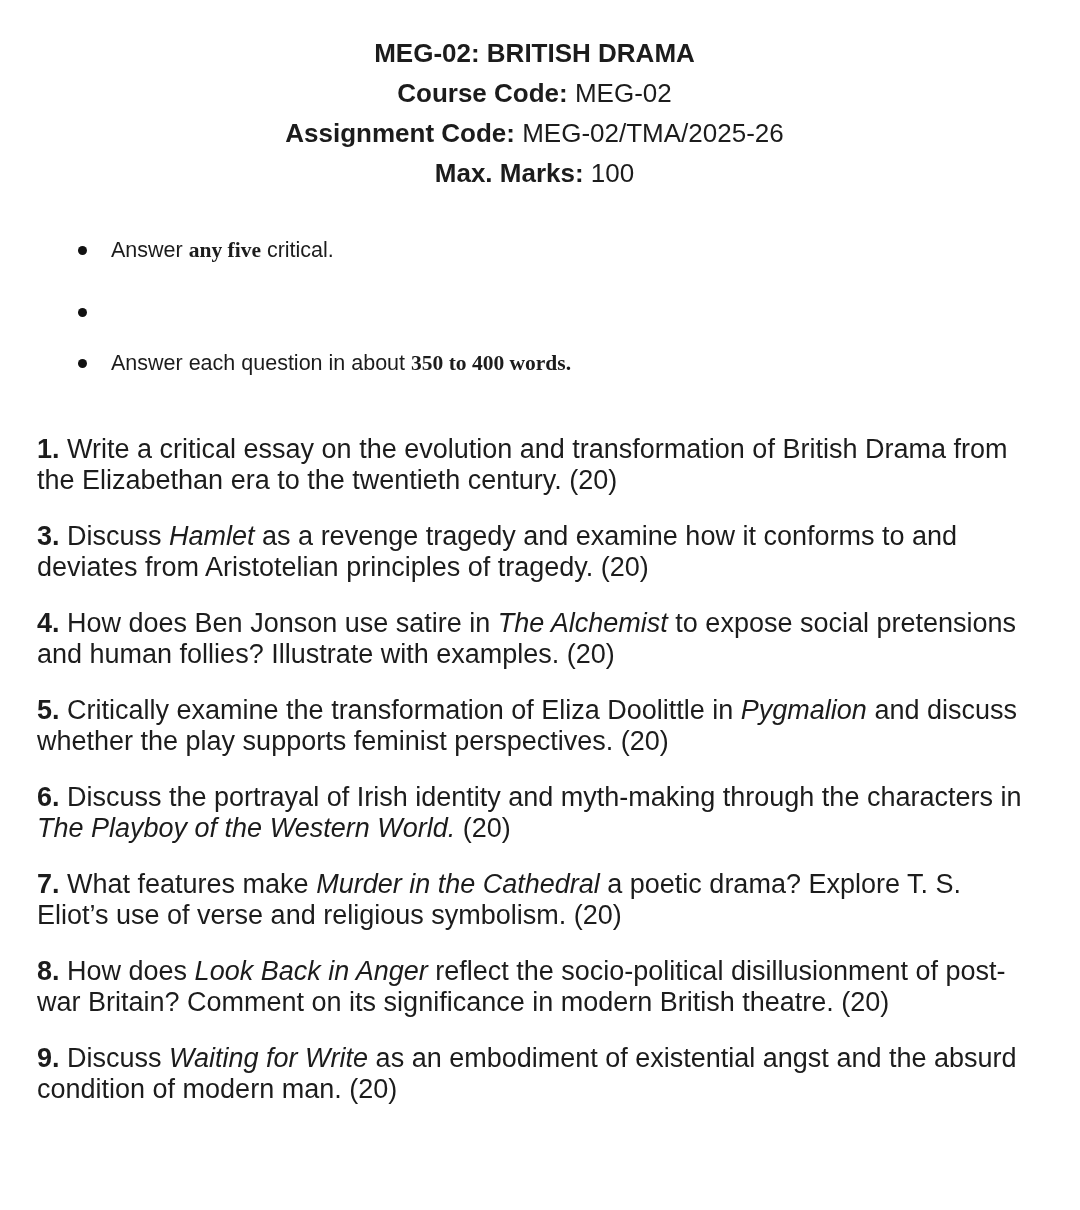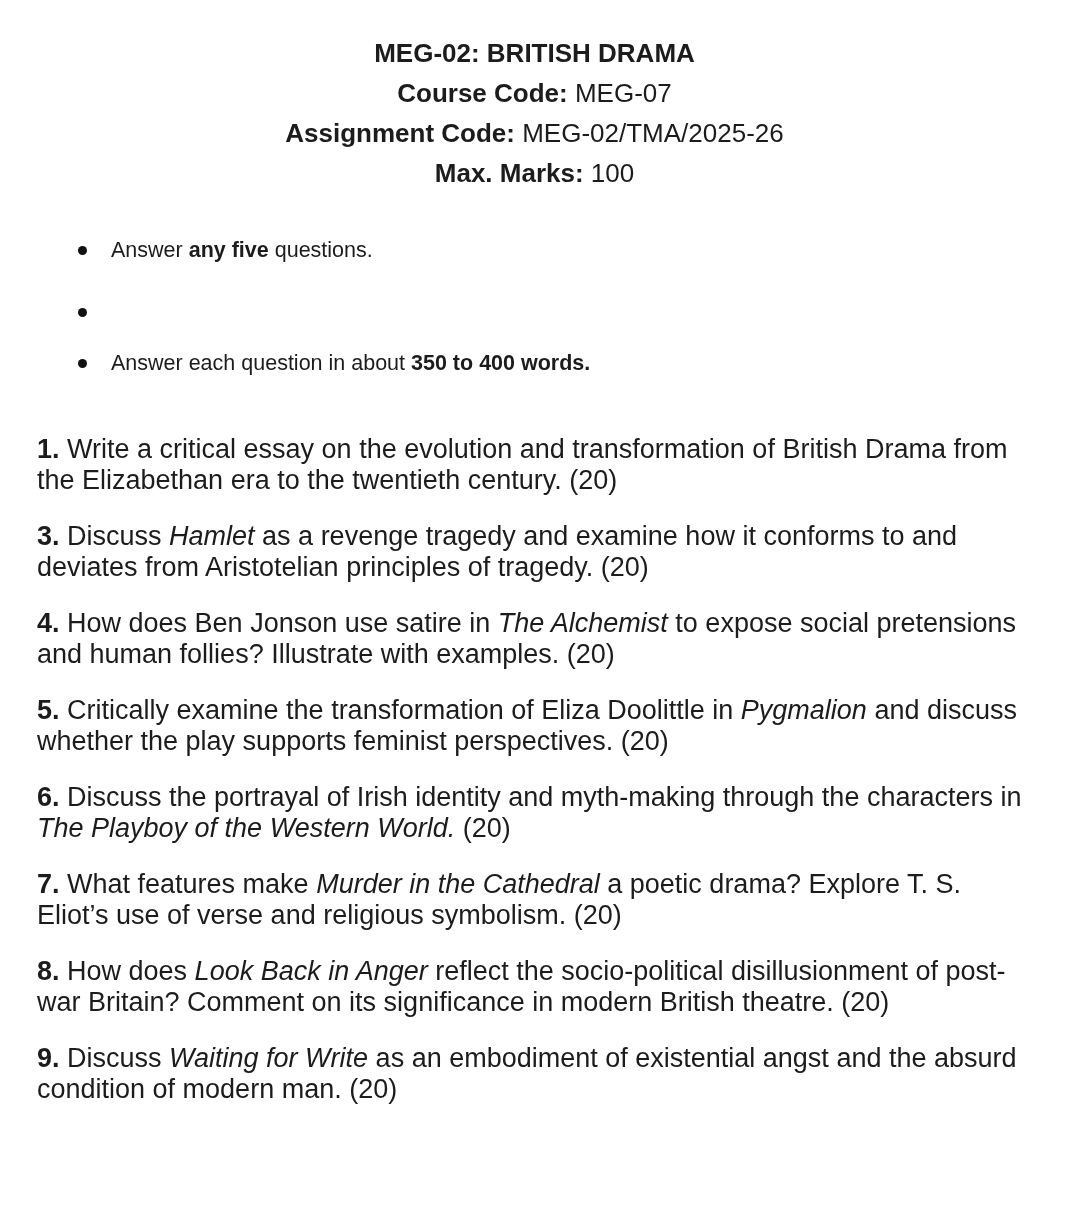--- a/index.html
+++ b/index.html
@@ -45,50 +45,50 @@
   .instructions li:last-child { margin-bottom: 0; }
   .bullet {
     flex: 0 0 auto;
     width: 9px;
     height: 9px;
     border-radius: 50%;
     background: #111111;
     margin-top: 11px;
     margin-right: 24px;
   }
-  .instructions b { font-weight: 700; }
+  .instructions b { font-weight: 700; font-family: Liberation Serif, serif; }
   
   .questions {
     margin-top: 55px;
   }
   .question {
     font-size: 27px;
     line-height: 31px;
     margin-bottom: 25px;
     max-width: 995px;
   }
   .question b { font-weight: 700; }
   .question em { font-style: italic; }
 </style>
 </head>
 <body>
 
 <div class="page">
 
   <header class="doc-header">
     <div class="title">MEG-02: BRITISH DRAMA</div>
-    <div><b>Course Code:</b><span> MEG-07</span></div>
+    <div><b>Course Code:</b><span> MEG-02</span></div>
     <div><b>Assignment Code:</b><span> MEG-02/TMA/2025-26</span></div>
     <div><b>Max. Marks:</b><span> 100</span></div>
   </header>
 
   <ul class="instructions">
     <li>
       <span class="bullet"></span>
-      <span><span>Answer </span><b>any five</b><span> questions.</span></span>
+      <span><span>Answer </span><b>any five</b><span> critical.</span></span>
     </li>
     <li>
       <span class="bullet"></span>
     </li>
     <li>
       <span class="bullet"></span>
       <span><span>Answer each question in about </span><b>350 to 400 words.</b><span></span></span>
     </li>
   </ul>
 

